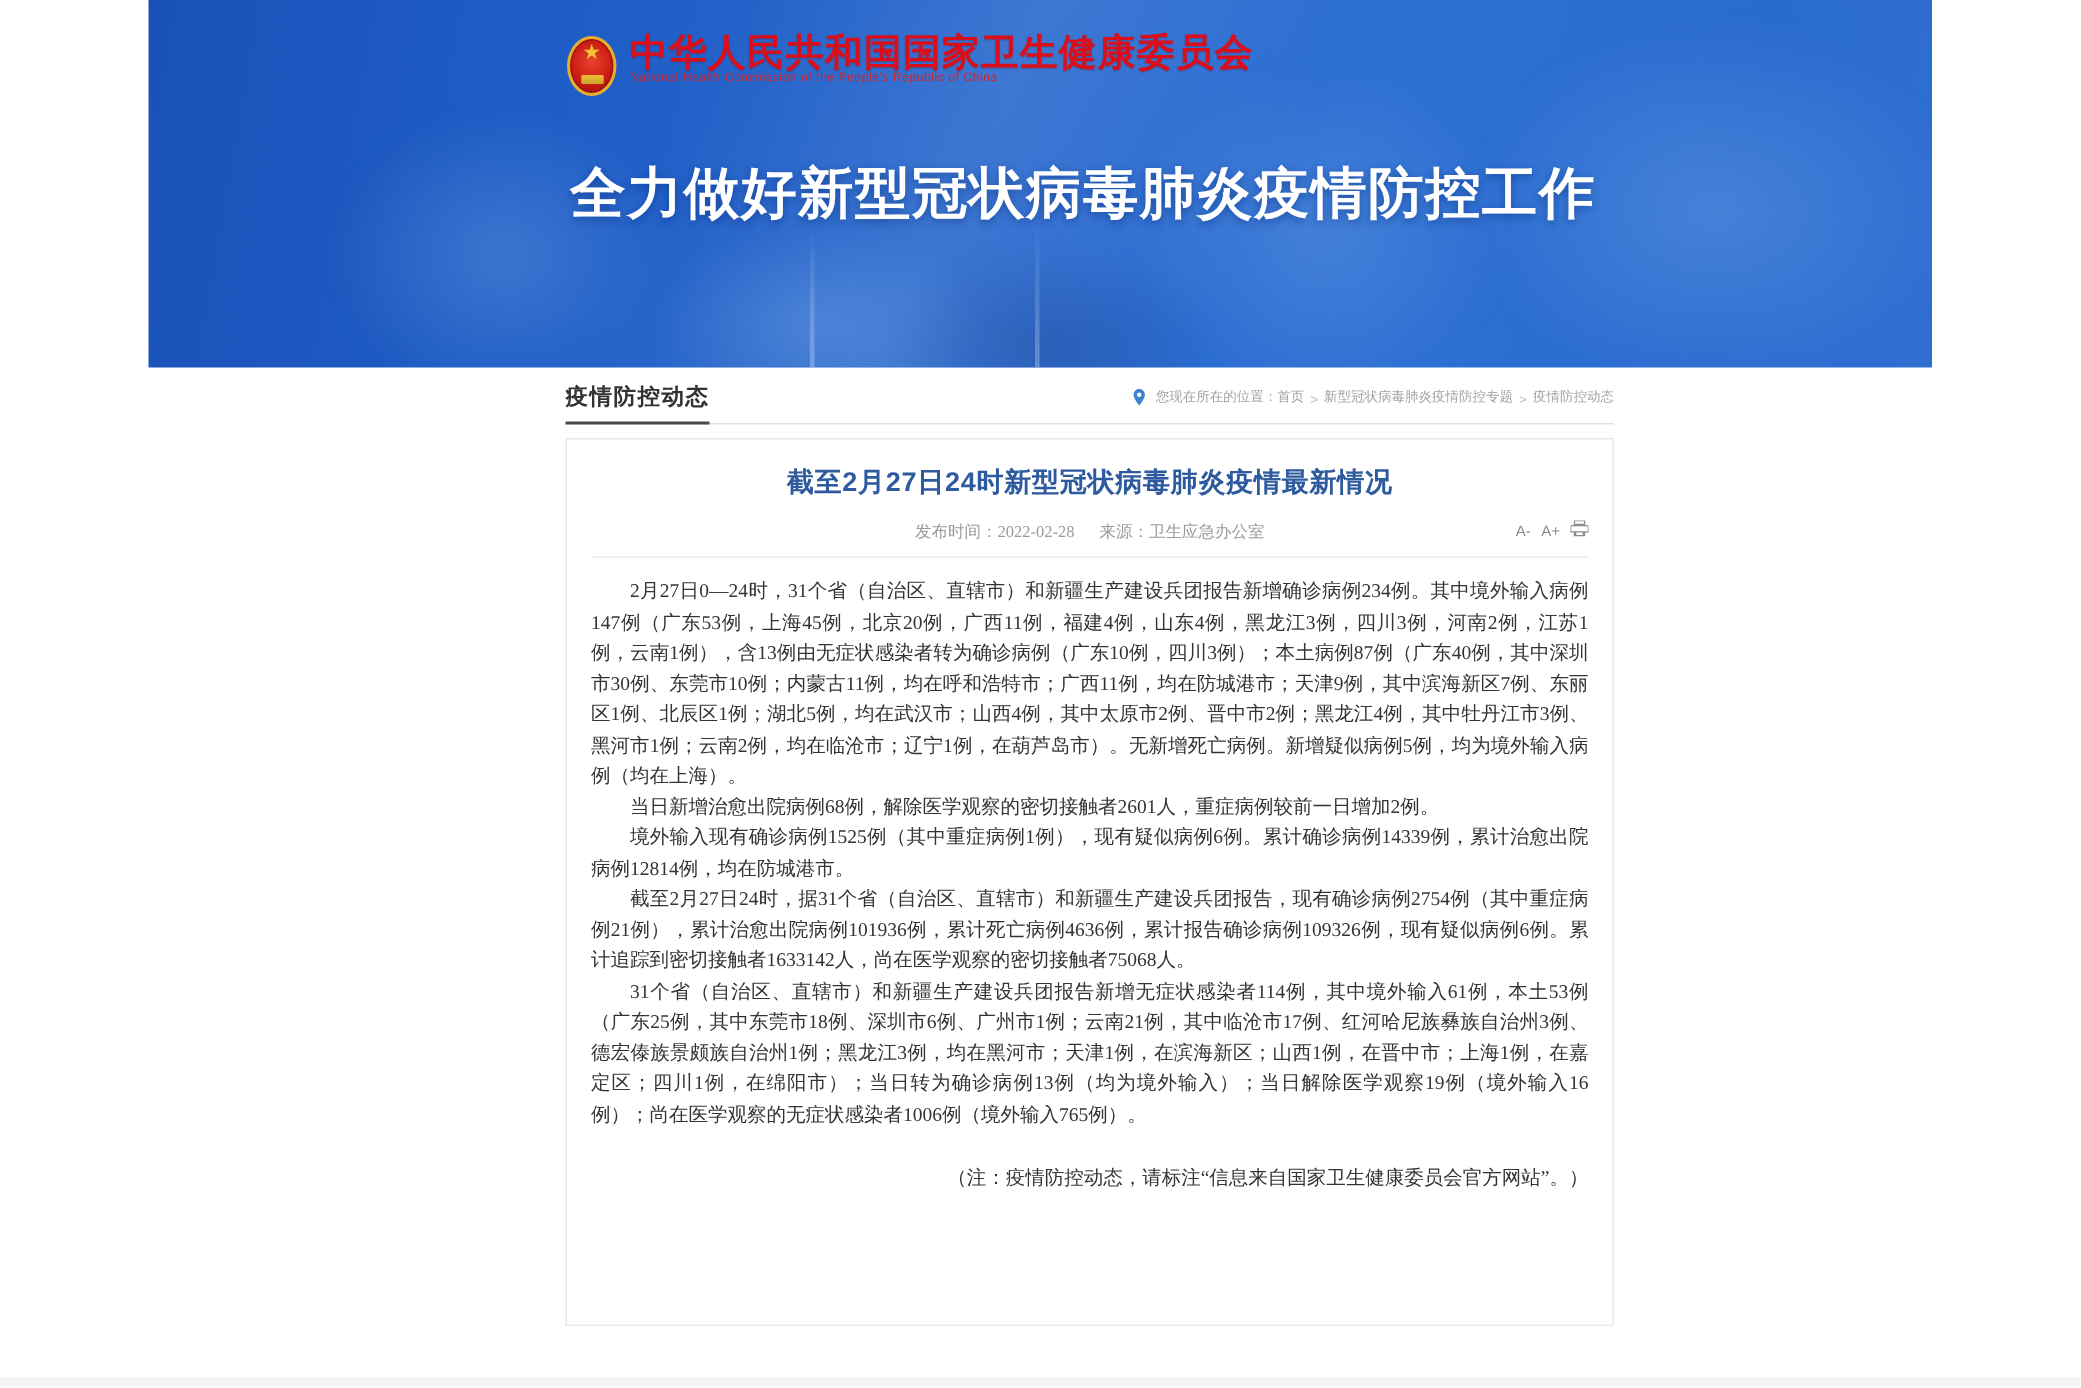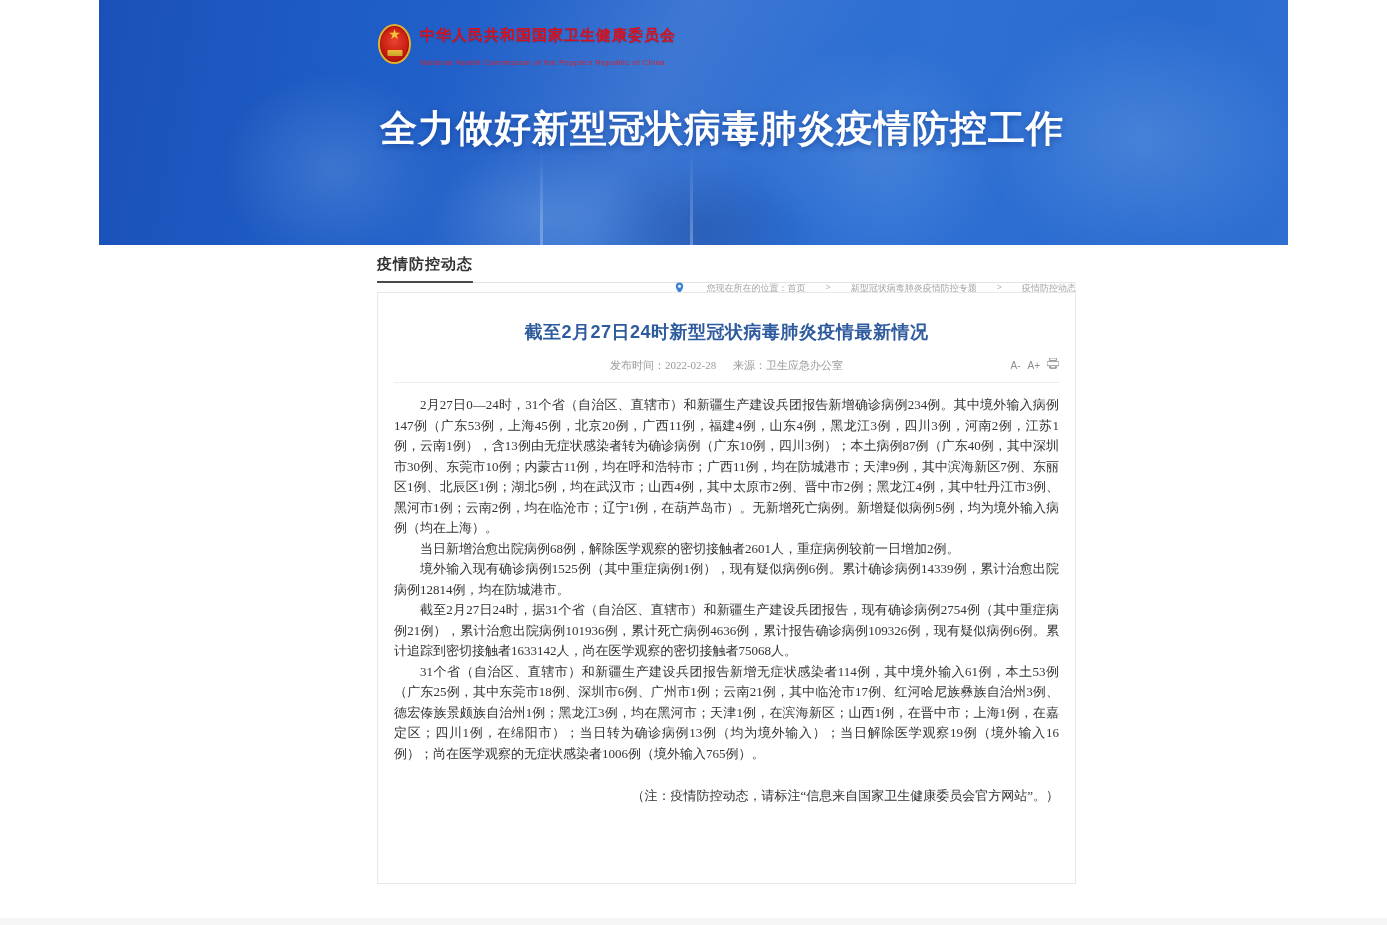--- a/index.html
+++ b/index.html
@@ -26,39 +26,39 @@
   .streak.s1 { left:441px; } .streak.s2 { left:591px; }
 
   .logo-row { position:absolute; left:279px; top:24px; display:flex; align-items:flex-start; cursor:pointer; }
   .emblem { position:relative; width:33px; height:40px; border-radius:50%;
     background:radial-gradient(circle at 50% 42%, #e8442e 0%, #c81b12 55%, #9e0e0a 100%);
     border:2px solid #e7ae2e; box-shadow:0 0 0 1px rgba(120,20,10,.6) inset; flex:0 0 auto; }
   .emblem .star { position:absolute; left:50%; top:1px; transform:translateX(-50%); color:#f5c33a; font-size:14px; line-height:14px; }
   .emblem .gate { position:absolute; left:50%; bottom:6px; transform:translateX(-50%); width:15px; height:6px;
     background:linear-gradient(#f1bb35,#caa22c); border-radius:1px; }
   .org-text { margin-left:9px; }
-  .org-cn { color:#da0f1c; font-size:15px; font-weight:bold; letter-spacing:1px; line-height:22px;
+  .org-cn { color:#da0f1c; font-size:25px; font-weight:bold; letter-spacing:1px; line-height:22px;
     text-shadow:0 1px 1px rgba(90,0,0,.25); white-space:nowrap; }
-  .org-en { color:#d3222b; font-size:8px; letter-spacing:.4px; margin-top:12px; white-space:nowrap; }
+  .org-en { color:#d3222b; font-size:8px; letter-spacing:.4px; margin-top:1px; white-space:nowrap; }
 
   .banner-title { position:absolute; left:281px; top:104px; color:#ffffff; font-weight:bold;
     font-size:37px; letter-spacing:1px; white-space:nowrap; text-shadow:0 2px 6px rgba(0,35,110,.45); }
 
   
   .content { position:absolute; left:377px; top:255px; width:699px; }
   .section-bar { position:relative; height:28px; border-bottom:1px solid #e3e3e3; }
   .section-title { position:absolute; left:0; bottom:-1px; font-size:15px; font-weight:bold; color:#333;
     padding-bottom:7px; border-bottom:2px solid #4a4a4a; cursor:pointer; letter-spacing:1px; }
-  .breadcrumb { position:absolute; right:0; top:3px; font-size:9px; color:#a3a3a3; display:flex; align-items:flex-start; gap:20px; white-space:nowrap;margin-top:24px; }
+  .breadcrumb { position:absolute; right:0; top:3px; font-size:9px; color:#a3a3a3; display:flex; align-items:flex-end; gap:4px; white-space:nowrap; }
   .breadcrumb .pin { display:inline-flex; margin-right:2px; }
   .breadcrumb a { color:#a3a3a3; text-decoration:none; cursor:pointer; }
   .crumb-sep { color:#bbb; }
 
   
-  .article { margin-top:9px; border:1px solid #e8e8e8; background:#fff; min-height:592px; padding:12px 16px 14px 16px; position:relative; }
+  .article { margin-top:9px; border:1px solid #e8e8e8; background:#fff; min-height:592px; padding:1px 16px 14px 16px; position:relative; }
   .article-title { margin-top:15px; text-align:center; color:#2e5a9e; font-size:18px; font-weight:bold; letter-spacing:.5px; }
   .meta-row { position:relative; margin-top:14px; height:18px; text-align:center;
     font-family:"Liberation Serif","DejaVu Serif",serif; font-size:11px; color:#9a9a9a; }
   .meta-row .mi { margin:0 7px; }
   .tools { position:absolute; right:0; top:0; display:flex; gap:7px; align-items:center; }
   .tool-btn { font-size:10px; color:#8b8b8b; border:none; background:none; cursor:pointer; padding:0; line-height:14px;
     font-family:"Liberation Sans",sans-serif; }
   .meta-divider { border-bottom:1px solid #ededed; margin-top:6px; }
 
   .body-text { margin-top:12px; font-family:"Liberation Serif","DejaVu Serif",serif;

